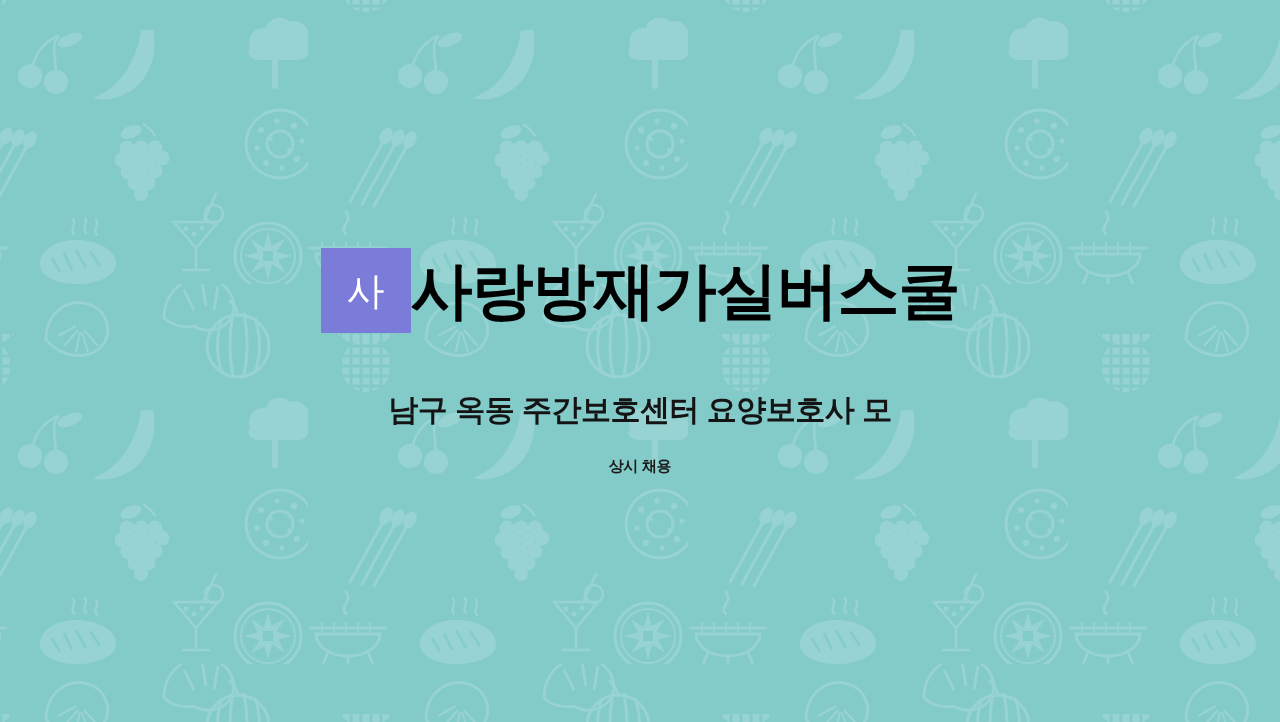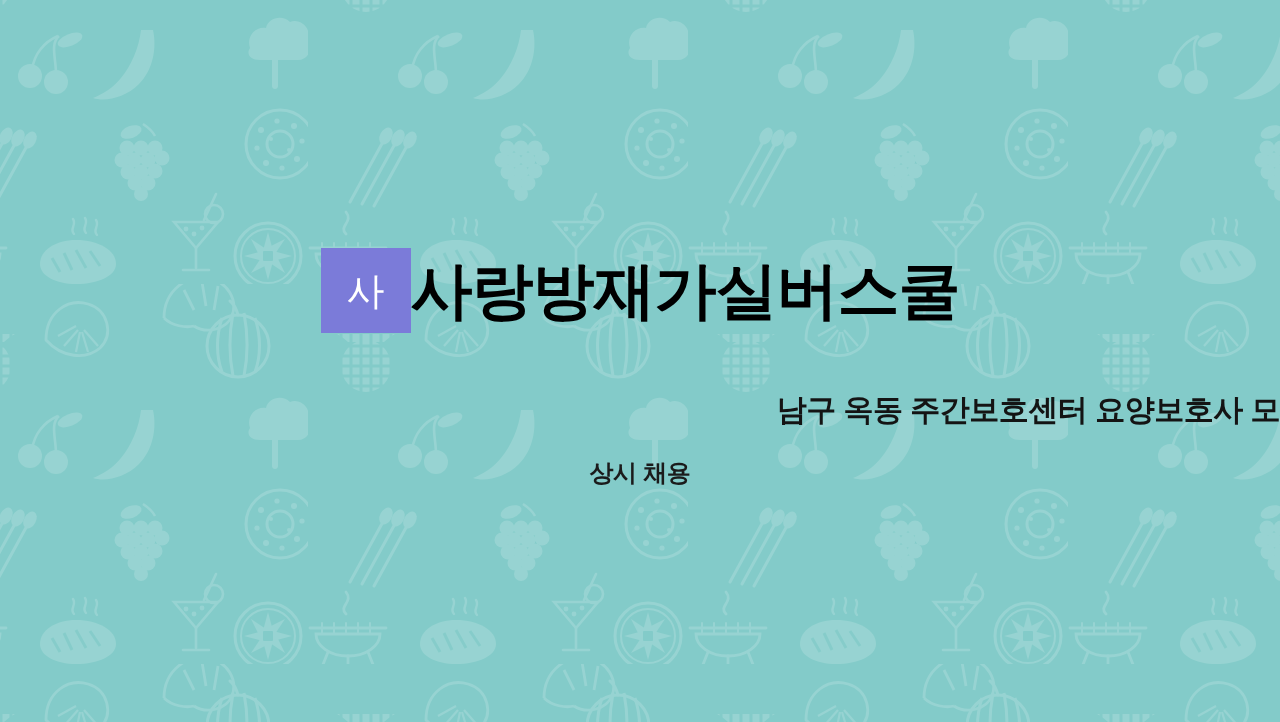--- a/index.html
+++ b/index.html
@@ -55,34 +55,34 @@
     font-weight:700;
     color:#000000;
     line-height:1.05;
     letter-spacing:-1px;
     white-space:nowrap;
   }
   #subtitle {
     position:absolute;
     left:0; top:390px;
     width:1280px;
-    text-align:right;
+    text-align:center;
     font-size:30px;
     font-weight:700;
     color:#141414;
     letter-spacing:-0.5px;
     white-space:nowrap;
     overflow:hidden;
   }
   #status-line {
     position:absolute;
     left:0; top:457px;
     width:1280px;
     text-align:center;
-    font-size:24px;
+    font-size:15px;
     font-weight:700;
     color:#1b1b1b;
     letter-spacing:-0.3px;
   }
 </style>
 </head>
 <body>
 
 <div id="stage">
 

